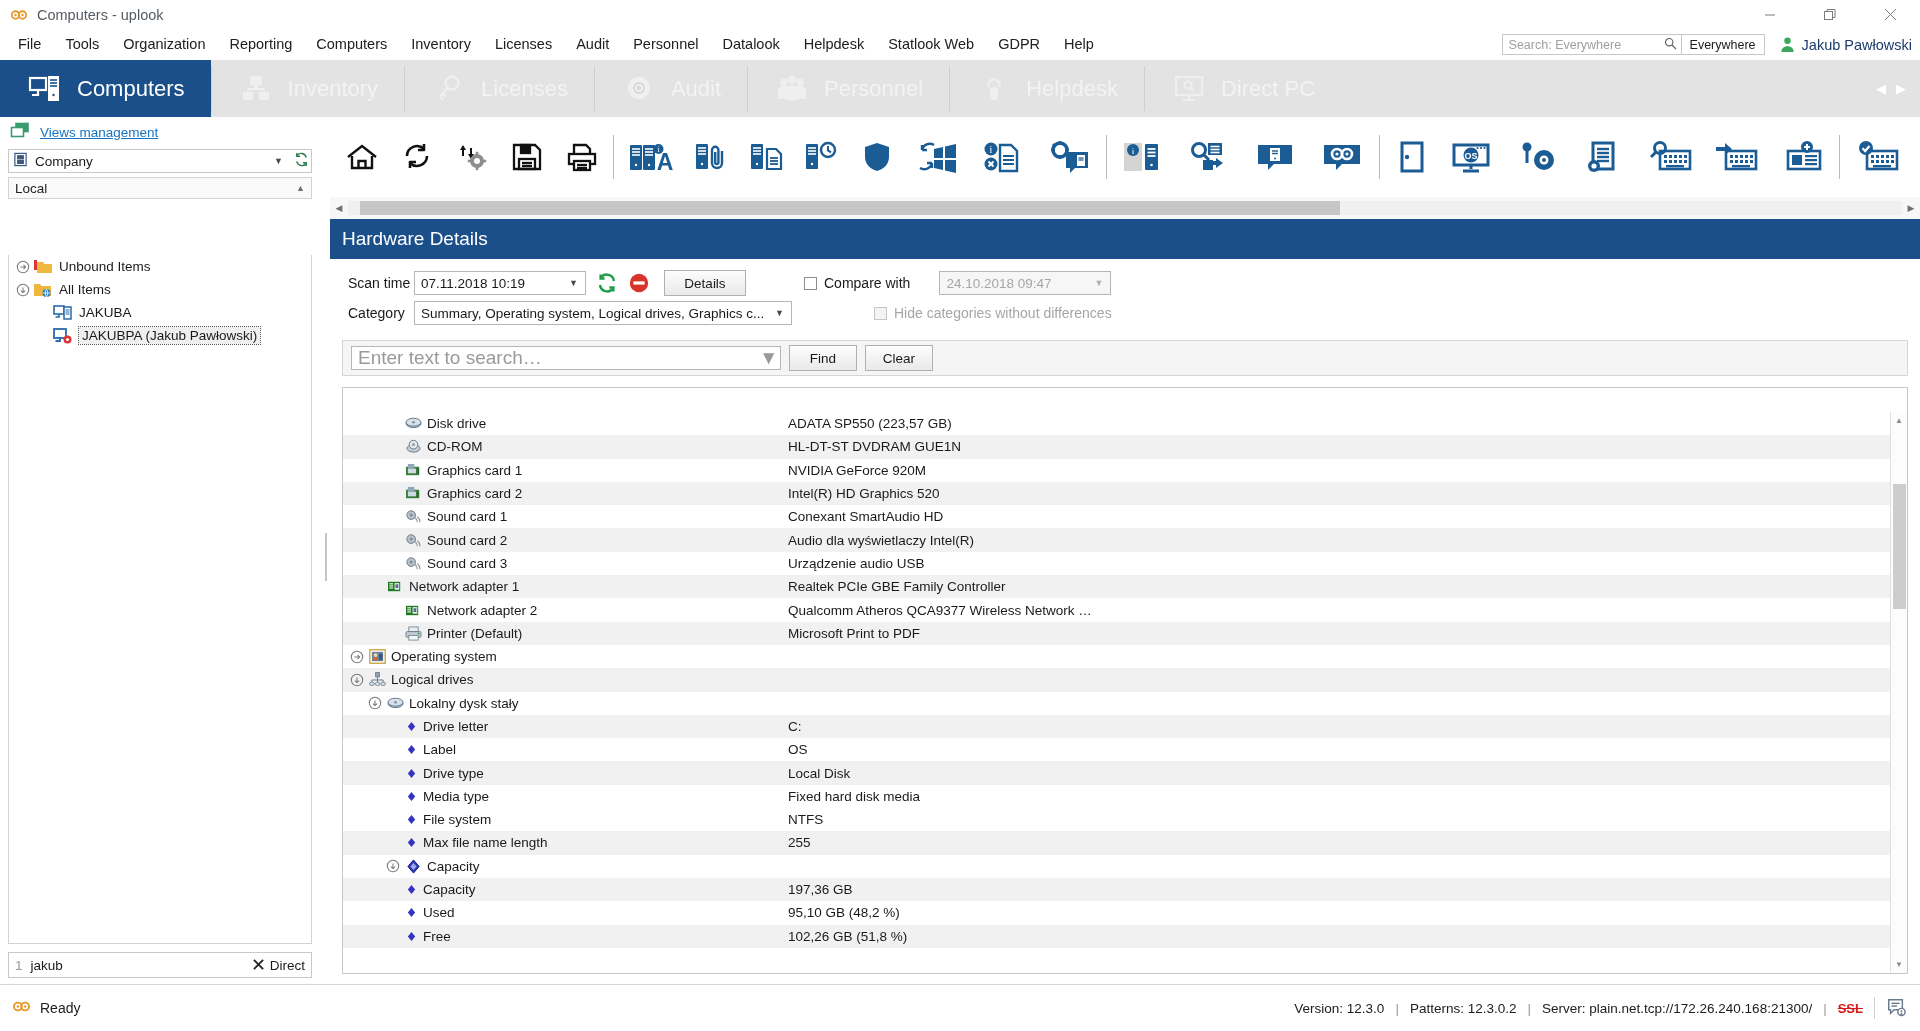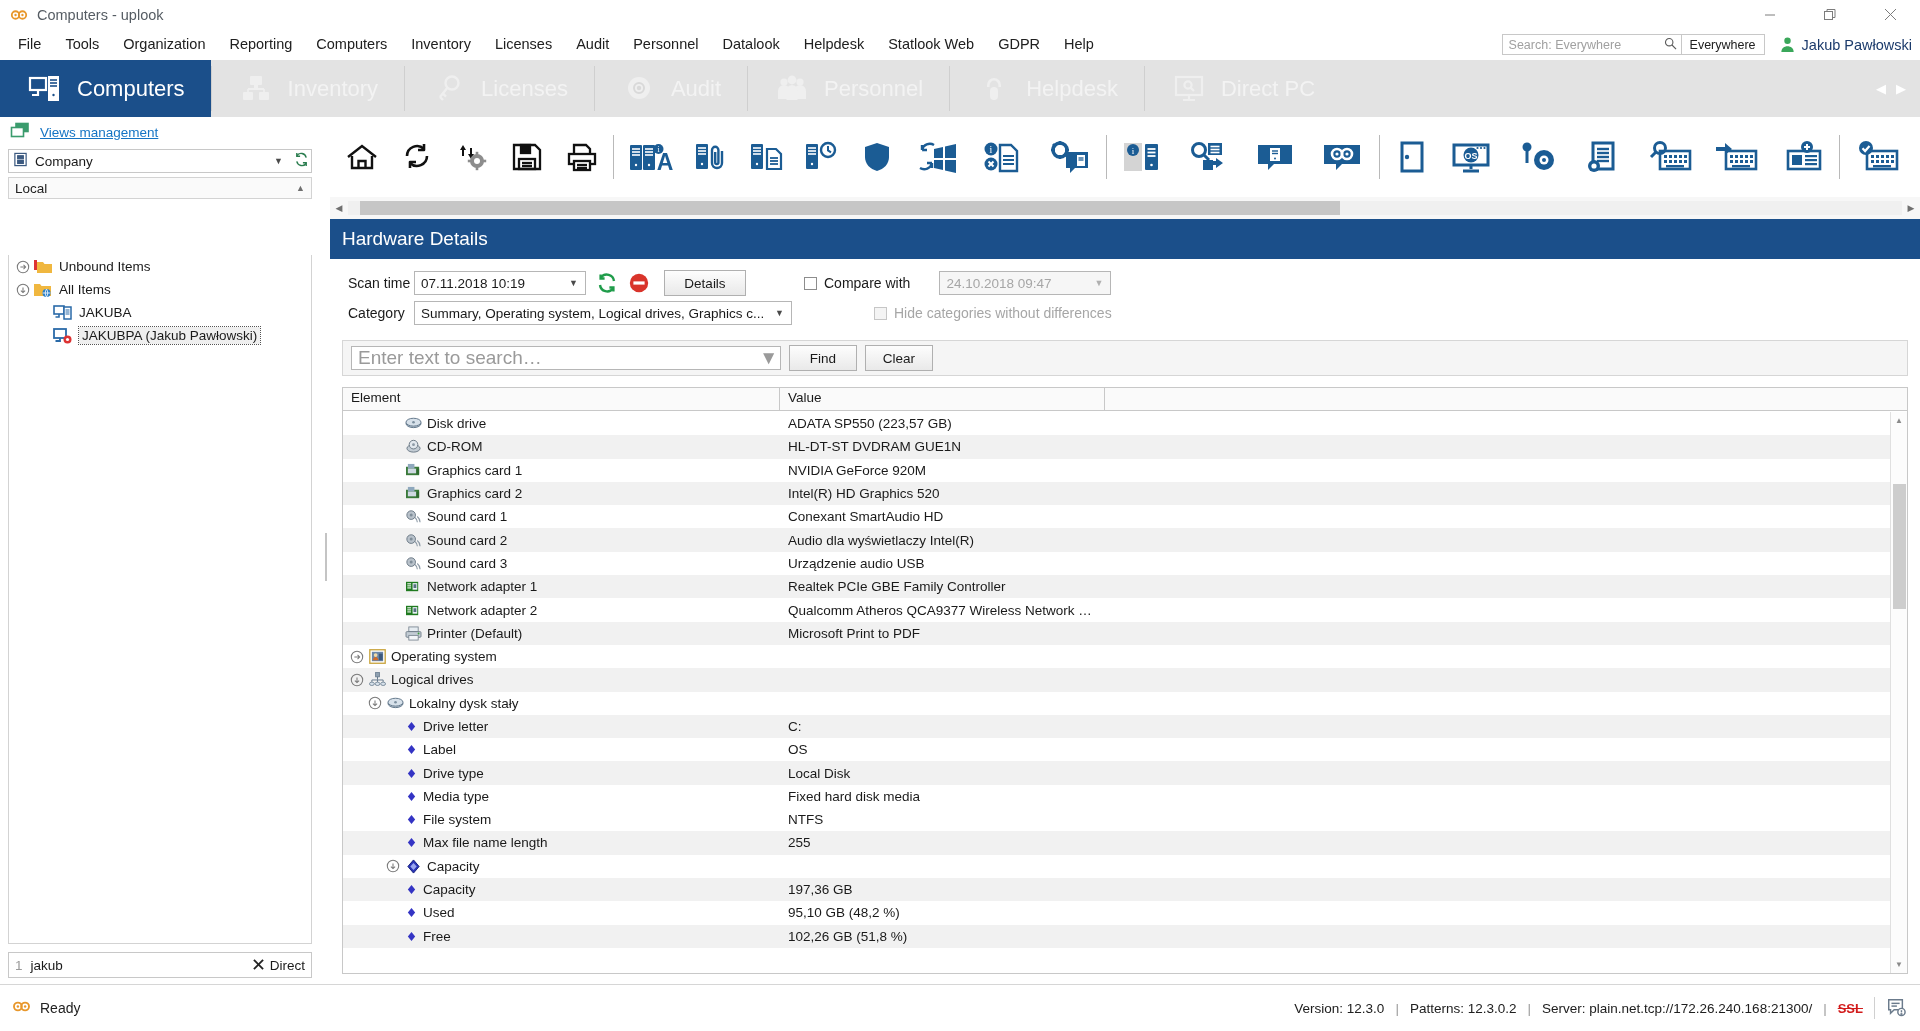--- a/index.html
+++ b/index.html
@@ -887,25 +887,20 @@
     <div class="searchpanel">
       <div class="search-combo">
         <span class="sc-v">Enter text to search…</span>
         <span class="fc-caret">▼</span>
       </div>
       <div class="btn" style="width:68px">Find</div>
       <div class="btn" style="width:68px">Clear</div>
     </div>
 
     <div class="grid-wrap">
-      <div class="grid-head">
-        <div class="gh-cell gh-el">Element</div>
-        <div class="gh-cell gh-val">Value</div>
-        <div class="gh-cell gh-rest"></div>
-      </div>
 
       <div class="grid-body" id="grid-body">
           <div class="grow">
             <div class="gc-el" style="padding-left: 41px;">
               <span class="exp-cell"></span>
               <span class="row-ico">
                 <svg width="17" height="15" viewBox="0 0 18 16">
                   <ellipse cx="9" cy="8" rx="8" ry="4.4" fill="#b8c6d4" stroke="#5f7488" stroke-width="1"></ellipse>
                   <ellipse cx="9" cy="6.6" rx="8" ry="4.2" fill="#d7e1ea" stroke="#5f7488" stroke-width="1"></ellipse>
                   <circle cx="9" cy="6.6" r="1.4" fill="#7c8f9f"></circle>
@@ -1002,21 +997,21 @@
                   <circle cx="6.5" cy="6.5" r="1.6" fill="#7f8d99"></circle>
                   <path d="M10.5 9c1.8 1.4 2.6 3.2 2.6 5M13 8c2 1.7 3 3.8 3 6" fill="none" stroke="#8d9aa6" stroke-width="1.2"></path>
                 </svg>
               </span>
               <span style="margin-left: 3px;">Sound card 3</span>
             </div>
             <div class="gc-val">Urządzenie audio USB</div>
             <div class="gc-rest"></div>
           </div>
           <div class="grow alt">
-            <div class="gc-el" style="padding-left: 41px; text-align: center;">
+            <div class="gc-el" style="padding-left: 23px; text-align: center;">
               <span class="exp-cell"></span>
               <span class="row-ico">
                 <svg width="17" height="15" viewBox="0 0 18 16">
                   <rect x="1" y="3" width="13" height="10" fill="#1f7a1f"></rect>
                   <g fill="#d6e8d6">
                     <rect x="2.4" y="4.4" width="4" height="1.4"></rect>
                     <rect x="2.4" y="6.6" width="4" height="1.4"></rect>
                     <rect x="2.4" y="8.8" width="4" height="1.4"></rect>
                   </g>
                   <rect x="8" y="4.4" width="5" height="7" fill="#e8f0f6"></rect>

